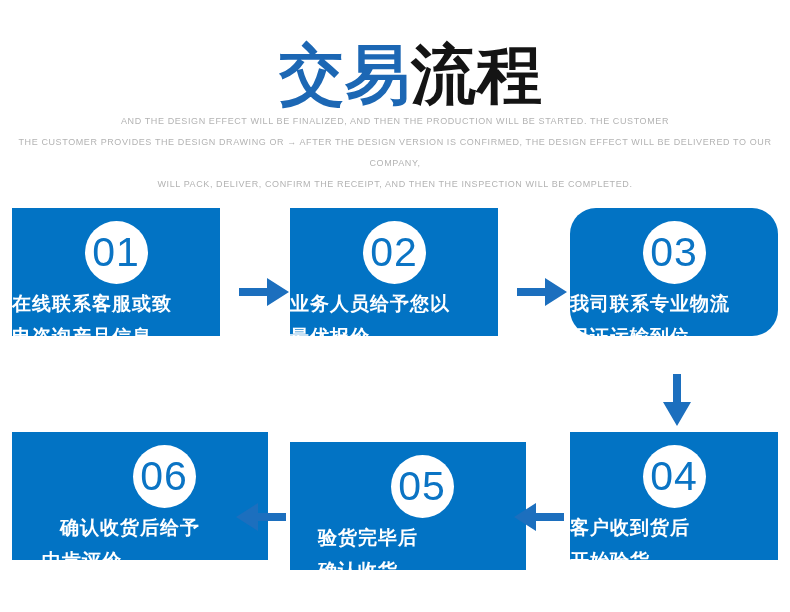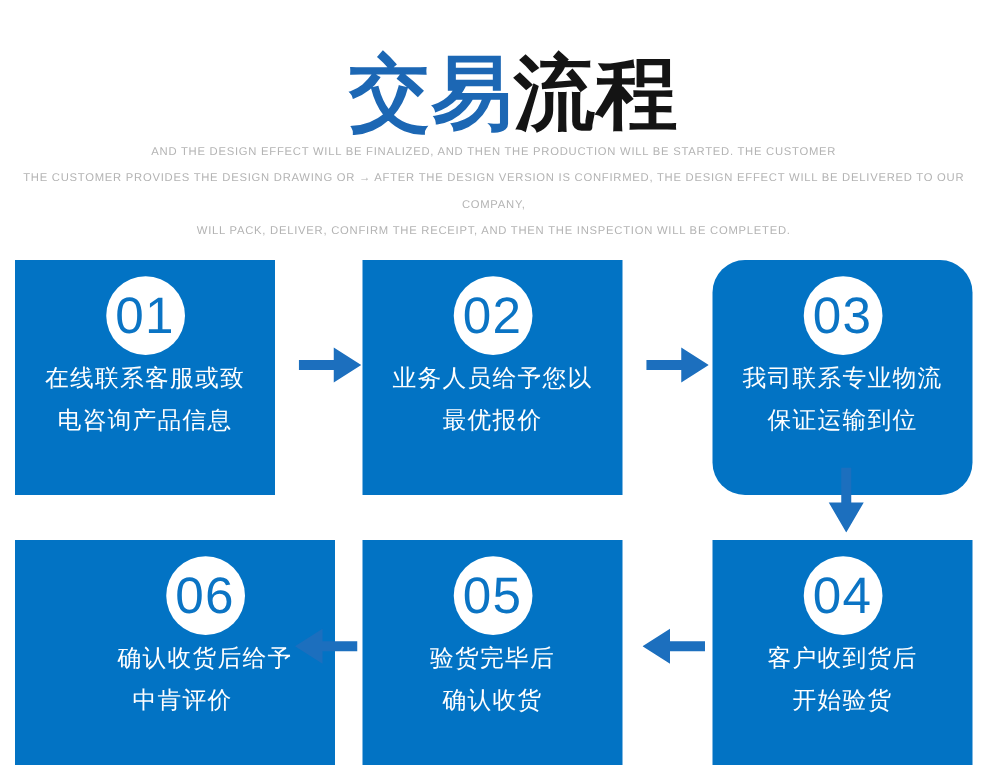--- a/index.html
+++ b/index.html
@@ -39,30 +39,30 @@
     font-size: 9px;
     letter-spacing: 0.6px;
     line-height: 21px;
     font-weight: 400;
   }
 
   
   .step-box {
     position: absolute;
     width: 208px;
-    height: 188px;
+    height: 128px;
     background: var(--box-blue);
     color: #ffffff;
-    text-align: center;
+    text-align: left;
   }
   .pos-1 { left: 12px;  top: 208px; }
   .pos-2 { left: 290px; top: 208px; }
   .pos-3 { left: 570px; top: 208px; border-radius: 26px; }
   .pos-4 { left: 570px; top: 432px; }
-  .pos-5 { left: 290px; top: 432px; }
+  .pos-5 { left: 290px; top: 442px; padding-left: 28px; }
   .pos-6 { left: 12px;  top: 432px; padding-left: 48px; }
 
   .num-circle {
     width: 63px;
     height: 63px;
     border-radius: 50%;
     background: #ffffff;
     margin: 13px auto 3px auto;
     display: flex;
     align-items: center;
@@ -70,21 +70,21 @@
   }
   .num-circle span {
     font-size: 41px;
     font-weight: 500;
     color: var(--number-blue);
     letter-spacing: 1px;
   }
 
   .step-lines {
     font-size: 19px;
-    font-weight: 400;
+    font-weight: 700;
     line-height: 33px;
     letter-spacing: 1px;
   }
   .step-lines .shift-left { transform: translateX(-18px); }
 
   
   .arrow {
     position: absolute;
     color: var(--arrow-blue);
     display: block;

